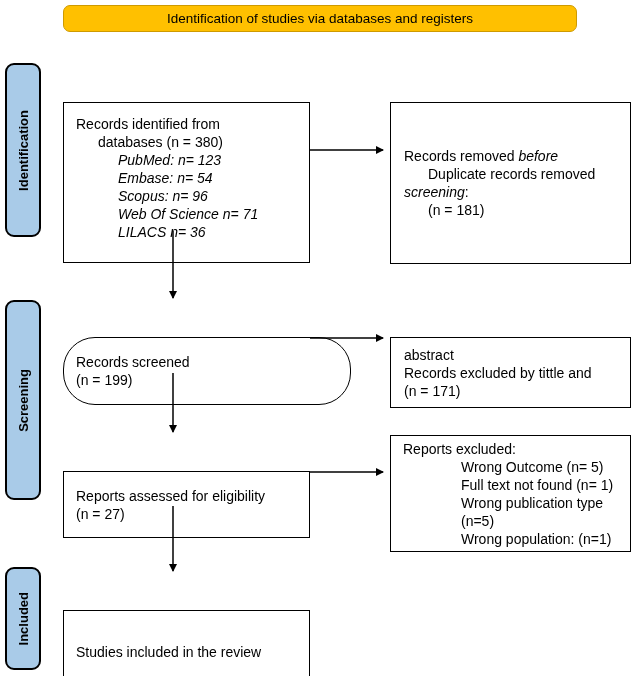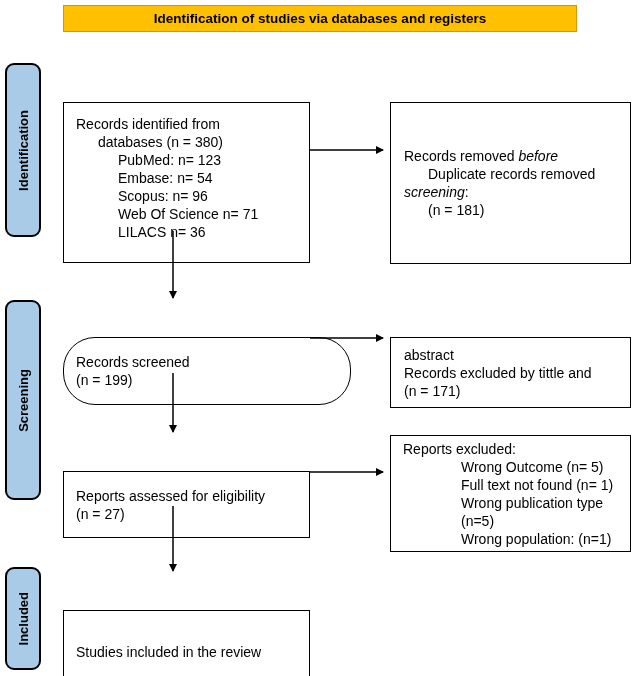--- a/index.html
+++ b/index.html
@@ -15,26 +15,26 @@
     background: #ffffff;
     overflow: hidden;
   }
   
   .banner {
     position: absolute;
     left: 63px; top: 5px;
     width: 514px; height: 27px;
     background: var(--banner-fill, #FFC000);
     border: 1.5px solid var(--banner-border, #CE9A00);
-    border-radius: 0;
+    border-radius: 7px;
     box-sizing: border-box;
     display: flex;
     align-items: center;
     justify-content: center;
-    font-weight: bold;
+    font-weight: normal;
     font-size: 13.5px;
     color: #000;
   }
   
   .stage {
     position: absolute;
     left: 5px;
     width: 36px;
     background: var(--stage-fill, #A9CBE8);
     border: 2px solid #000;
@@ -63,21 +63,21 @@
     border: 1.5px solid var(--box-border, #000);
     box-sizing: border-box;
     font-size: 14px;
     line-height: 18px;
     color: #000;
     margin-top: 32px;
   }
   .box .ln { white-space: nowrap; }
   .ind22 { padding-left: 22px; }
   .ind24 { padding-left: 24px; }
-  .ind42 { padding-left: 42px; }
+  .ind42 { padding-left: 42px; font-style: italic; }
   .ind58 { padding-left: 58px; }
   .vcenter {
     display: flex;
     flex-direction: column;
     justify-content: center;
   }
   .box-identified { left: 63px; top: 70px;  width: 247px; height: 161px; padding: 12px 6px 0 12px; }
   .box-removed    { left: 390px; top: 70px; width: 241px; height: 162px; padding: 0 6px 0 13px; }
   .box-screened   { left: 63px; top: 305px; width: 288px; height: 68px;  padding: 0 6px 0 12px; border-radius: 32px; }
   .box-excl-title { left: 390px; top: 305px; width: 241px; height: 71px; padding: 0 4px 0 13px; }

